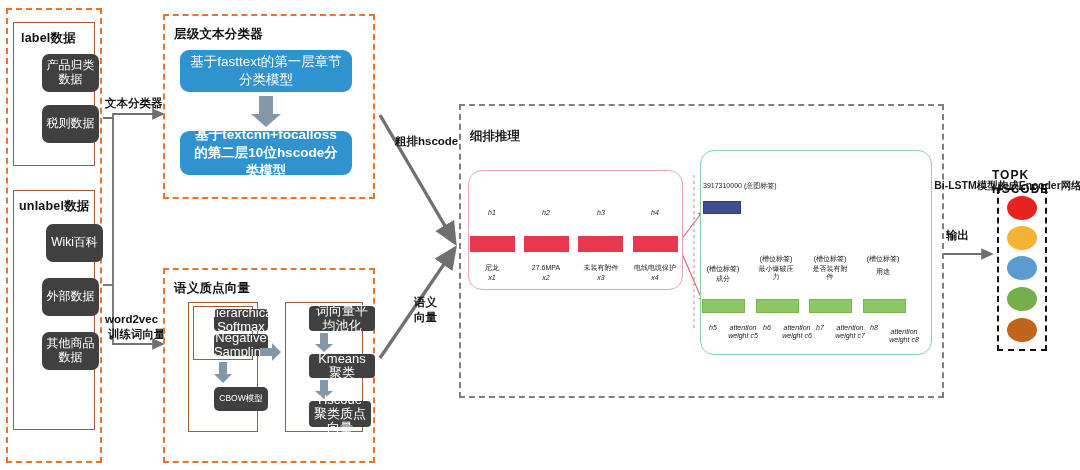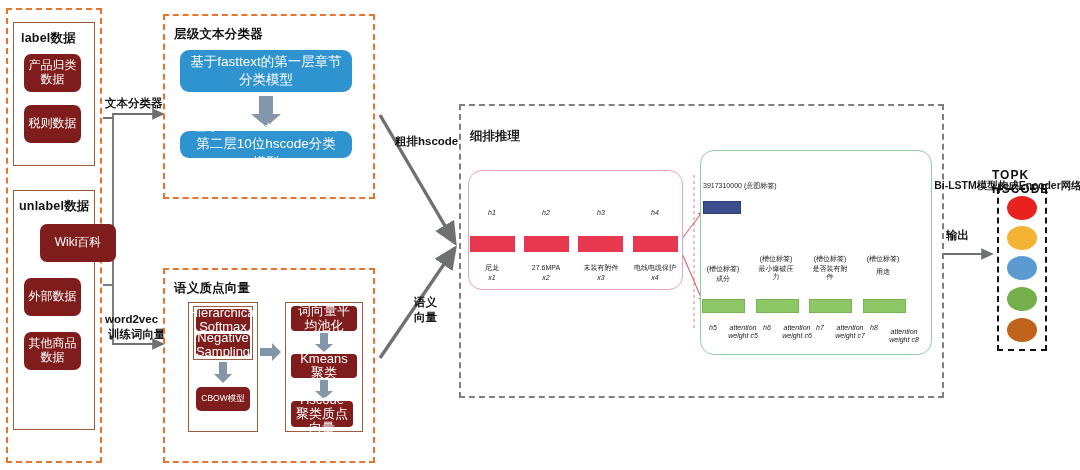--- a/index.html
+++ b/index.html
@@ -7,23 +7,23 @@
        font-family:"Liberation Sans","DejaVu Sans",sans-serif;color:#1a1a1a;}
   .abs{position:absolute;box-sizing:border-box;}
   
   .dash-orange{border:2.5px dashed #e8732c;}
   .dash-gray{border:2.5px dashed #7f7f7f;}
   .dash-black{border:2px dashed #111111;}
   .solid-brown{border:1.6px solid #9c5b3a;background:#fff;}
   .solid-pink{border:1.4px solid #e3a6b6;border-radius:14px;background:#fff;}
   .solid-green{border:1.4px solid #8fcf9f;border-radius:14px;background:#fff;}
   .grp-title{font-weight:bold;font-size:12.5px;color:#111;letter-spacing:.2px;}
-  .blue-box{background:#7f1d1d;border-radius:7px;color:#fff;display:flex;
+  .blue-box{background:#404040;border-radius:7px;color:#fff;display:flex;
             align-items:center;justify-content:center;text-align:center;
-            font-size:12px;line-height:1.15;padding:3px;}
+            font-size:12px;line-height:1.15;padding:3px;margin-left:18px;}
   .blue-box.sm{font-size:8.5px;border-radius:5px;line-height:1.12;}
   .blue-box.tiny{font-size:13px;border-radius:4px;line-height:1.1;}
   .big-blue{background:#2f93d0;border-radius:9px;color:#fff;display:flex;
             align-items:center;justify-content:center;text-align:center;
             font-size:13.5px;line-height:1.35;padding:4px 10px;}
   .red-cell{background:#e8384f;border:1px solid #e8384f;}
   .green-cell{background:#8ec866;border:1px solid #7ab356;}
   .navy-cell{background:#3b4f8f;border:1px solid #2e3f74;}
   .lbl{font-size:7px;line-height:1.15;text-align:center;color:#222;}
   .lbl-i{font-style:italic;}
@@ -114,37 +114,37 @@
 
 <div class="abs dash-orange" style="left:6px;top:8px;width:96px;height:455px;"></div>
 
 <div class="abs solid-brown" style="left:13px;top:22px;width:82px;height:144px;"></div>
 <div class="abs grp-title" style="left:21px;top:30px;">label数据</div>
 <div class="abs blue-box" style="left:24px;top:54px;width:57px;height:38px;">产品归类数据</div>
 <div class="abs blue-box" style="left:24px;top:105px;width:57px;height:38px;">税则数据</div>
 
 <div class="abs solid-brown" style="left:13px;top:190px;width:82px;height:240px;"></div>
 <div class="abs grp-title" style="left:19px;top:198px;">unlabel数据</div>
-<div class="abs blue-box" style="left:40px;top:224px;width:76px;height:38px;">Wiki百科</div>
+<div class="abs blue-box" style="left:28px;top:224px;width:57px;height:38px;">Wiki百科</div>
 <div class="abs blue-box" style="left:24px;top:278px;width:57px;height:38px;">外部数据</div>
 <div class="abs blue-box" style="left:24px;top:332px;width:57px;height:38px;">其他商品数据</div>
 
 <div class="abs edge-lbl" style="left:105px;top:96px;">文本分类器</div>
 <div class="abs edge-lbl" style="left:105px;top:313px;">word2vec</div>
 <div class="abs edge-lbl" style="left:108px;top:327px;">训练词向量</div>
 
 <div class="abs dash-orange" style="left:163px;top:14px;width:212px;height:185px;"></div>
 <div class="abs grp-title" style="left:174px;top:26px;">层级文本分类器</div>
 <div class="abs big-blue" style="left:180px;top:50px;width:172px;height:42px;text-align:center;">基于fasttext的第一层章节分类模型</div>
 <div class="abs" style="left:250px;top:96px;width:32px;height:32px;">
   <svg width="32" height="32">
       <path d="M9,0 L23,0 L23,18 L31,18 L16,31 L1,18 L9,18 z" fill="#8497a9"></path>
     </svg>
 </div>
-<div class="abs big-blue" style="left:180px;top:131px;width:172px;height:27px;">基于textcnn+focalloss的第二层10位hscode分类模型</div>
+<div class="abs big-blue" style="left:180px;top:131px;width:172px;height:44px;font-weight:bold;">基于textcnn+focalloss的第二层10位hscode分类模型</div>
 
 <div class="abs dash-orange" style="left:163px;top:268px;width:212px;height:195px;"></div>
 <div class="abs grp-title" style="left:174px;top:280px;">语义质点向量</div>
 
 <div class="abs solid-brown" style="left:188px;top:302px;width:70px;height:130px;"></div>
 <div class="abs solid-brown" style="left:193px;top:306px;width:60px;height:54px;"></div>
 <div class="abs blue-box tiny" style="left:196px;top:309px;width:54px;height:22px;">Hierarchical Softmax</div>
 <div class="abs blue-box tiny" style="left:196px;top:334px;width:54px;height:22px;">Negative Sampling</div>
 <div class="abs" style="left:213px;top:362px;width:20px;height:22px;">
   <svg width="20" height="22">

